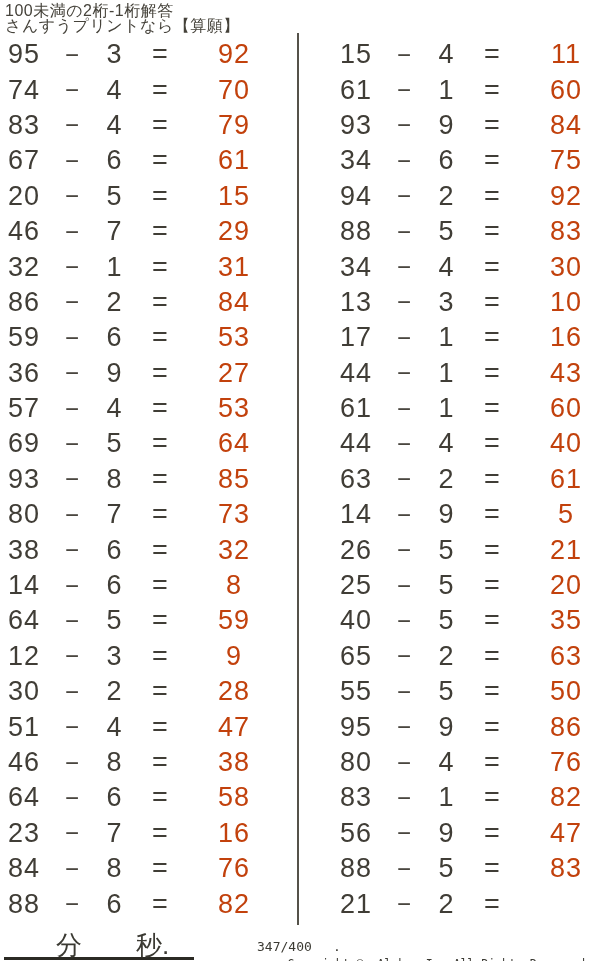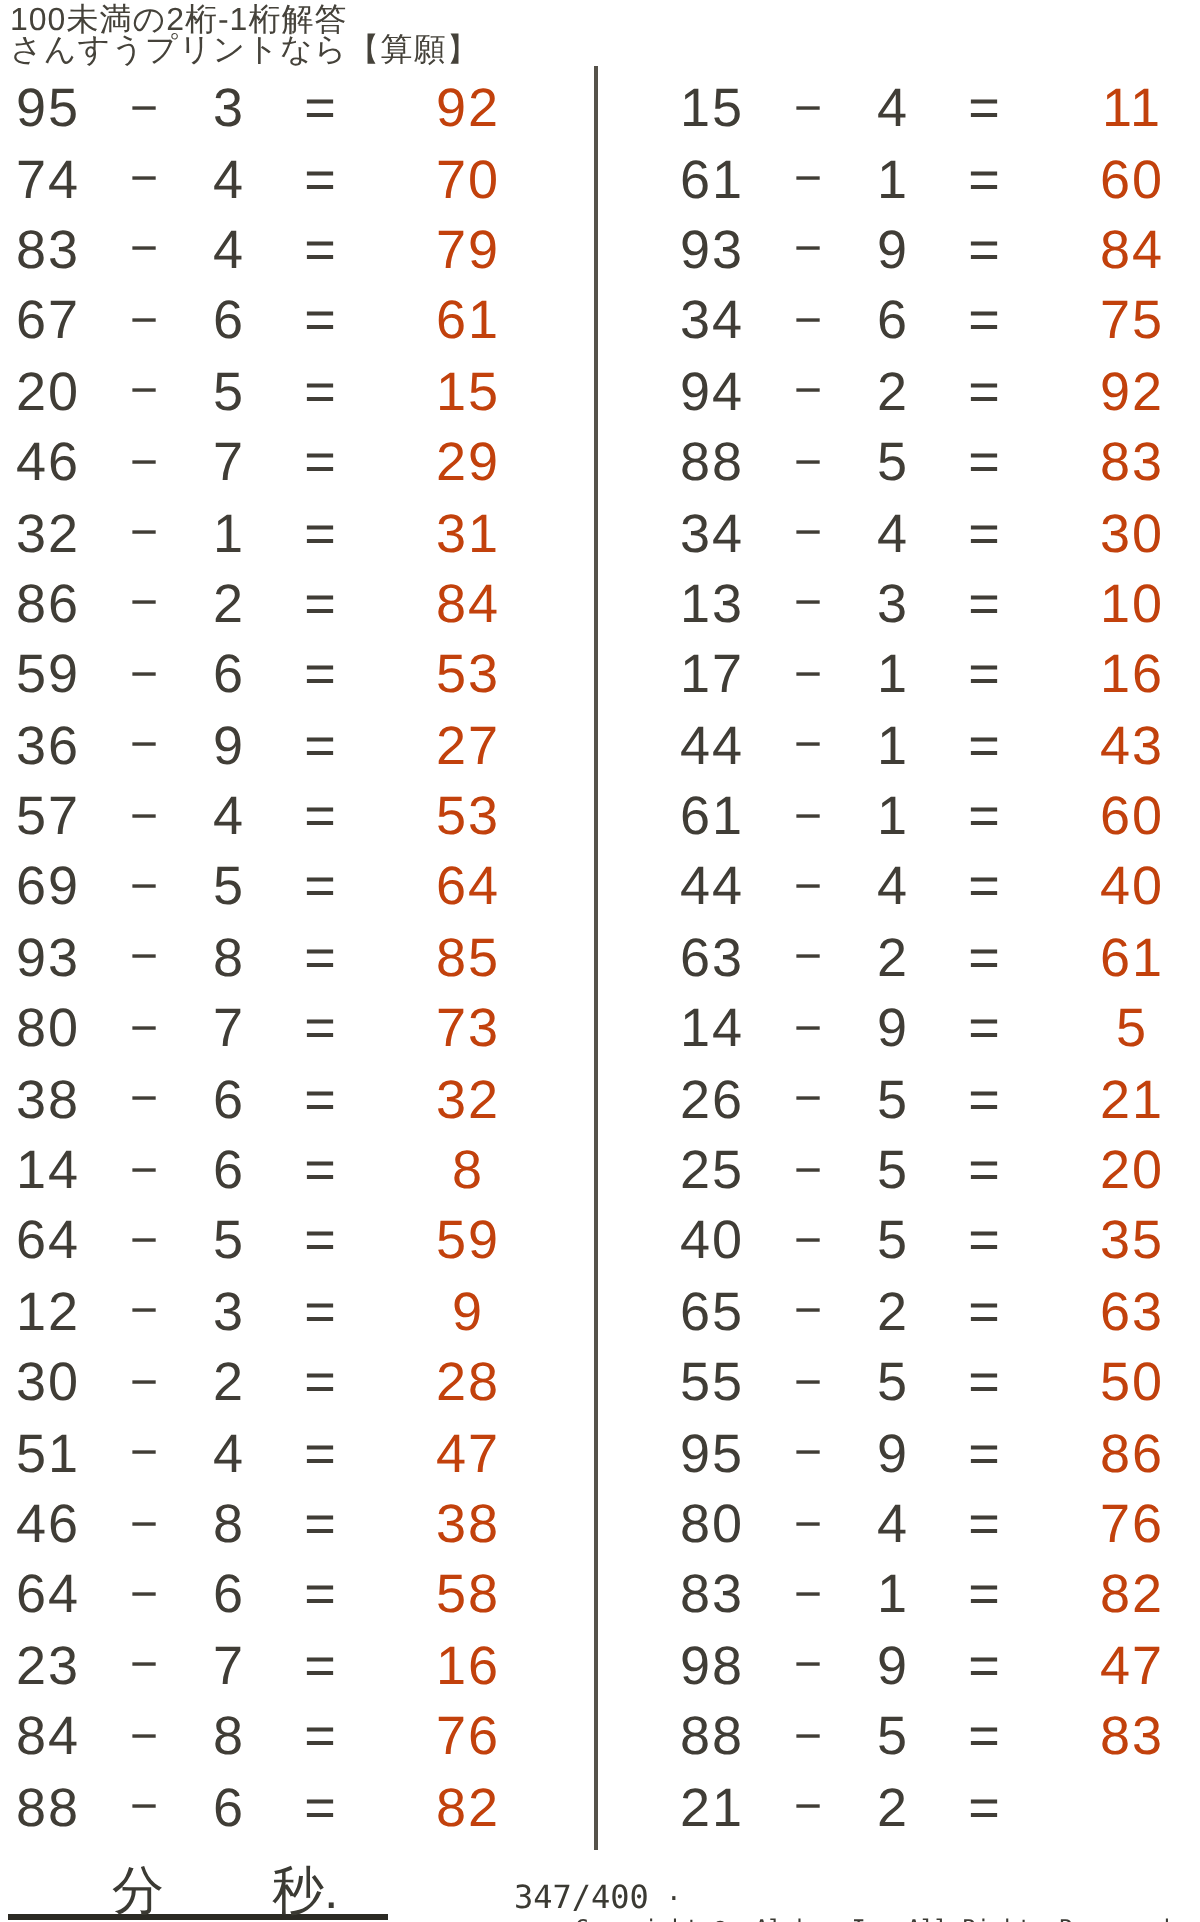--- a/index.html
+++ b/index.html
@@ -83,21 +83,21 @@
     left: 132px;
     top: 1px;
     font-size: 26px;
     color: #3b3a33;
   }
   .page-num {
     position: absolute;
     left: 257px;
     top: 939px;
     font-family: "DejaVu Sans Mono", monospace;
-    font-size: 16px;
+    font-size: 13px;
     color: #3b3a33;
   }
   .page-dot {
     position: absolute;
     left: 333px;
     top: 939px;
     font-family: "DejaVu Sans Mono", monospace;
     font-size: 13px;
     color: #3b3a33;
   }
@@ -450,21 +450,21 @@
         <span class="c4 answer">76</span>
       </div>
       <div class="row">
         <span class="c0">83</span>
         <span class="c1">−</span>
         <span class="c2">1</span>
         <span class="c3">=</span>
         <span class="c4 answer">82</span>
       </div>
       <div class="row">
-        <span class="c0">98</span>
+        <span class="c0">56</span>
         <span class="c1">−</span>
         <span class="c2">9</span>
         <span class="c3">=</span>
         <span class="c4 answer">47</span>
       </div>
       <div class="row">
         <span class="c0">88</span>
         <span class="c1">−</span>
         <span class="c2">5</span>
         <span class="c3">=</span>

